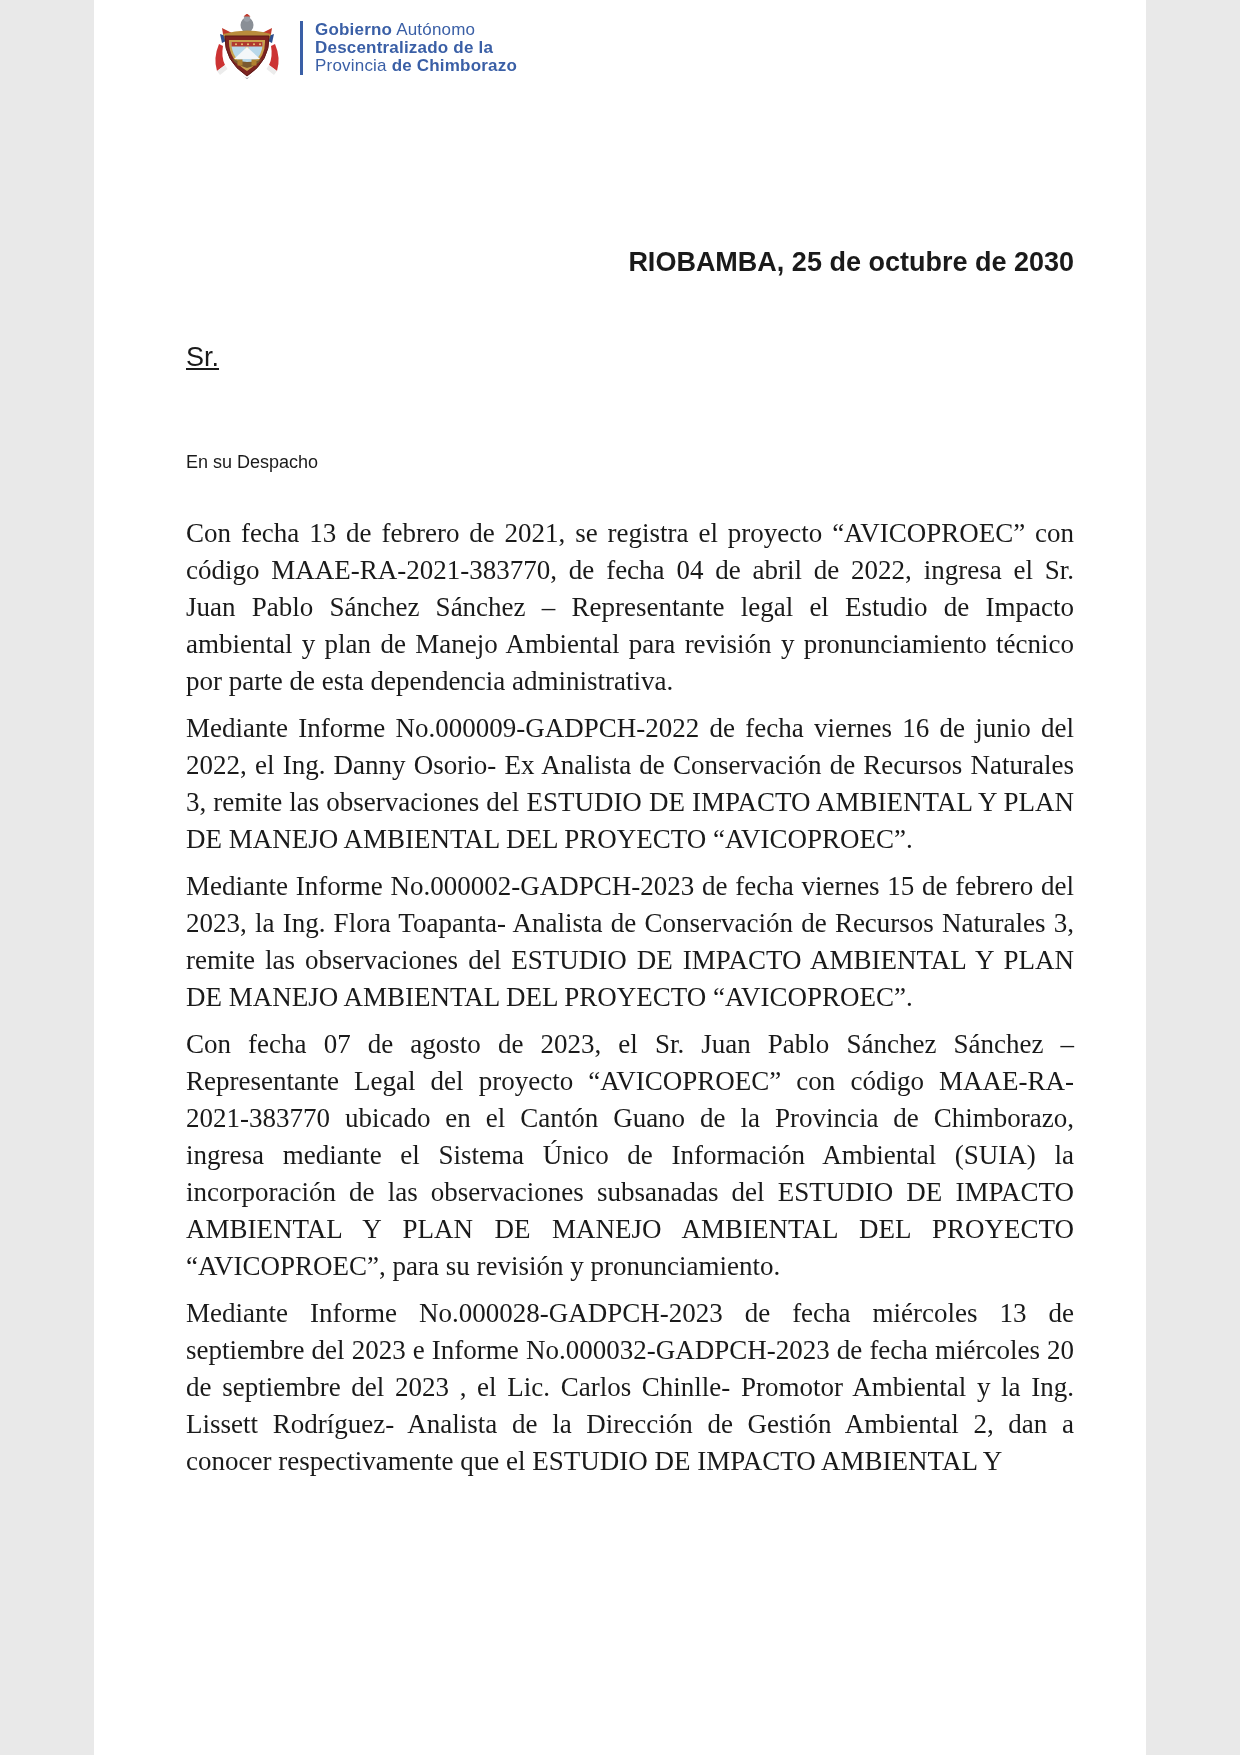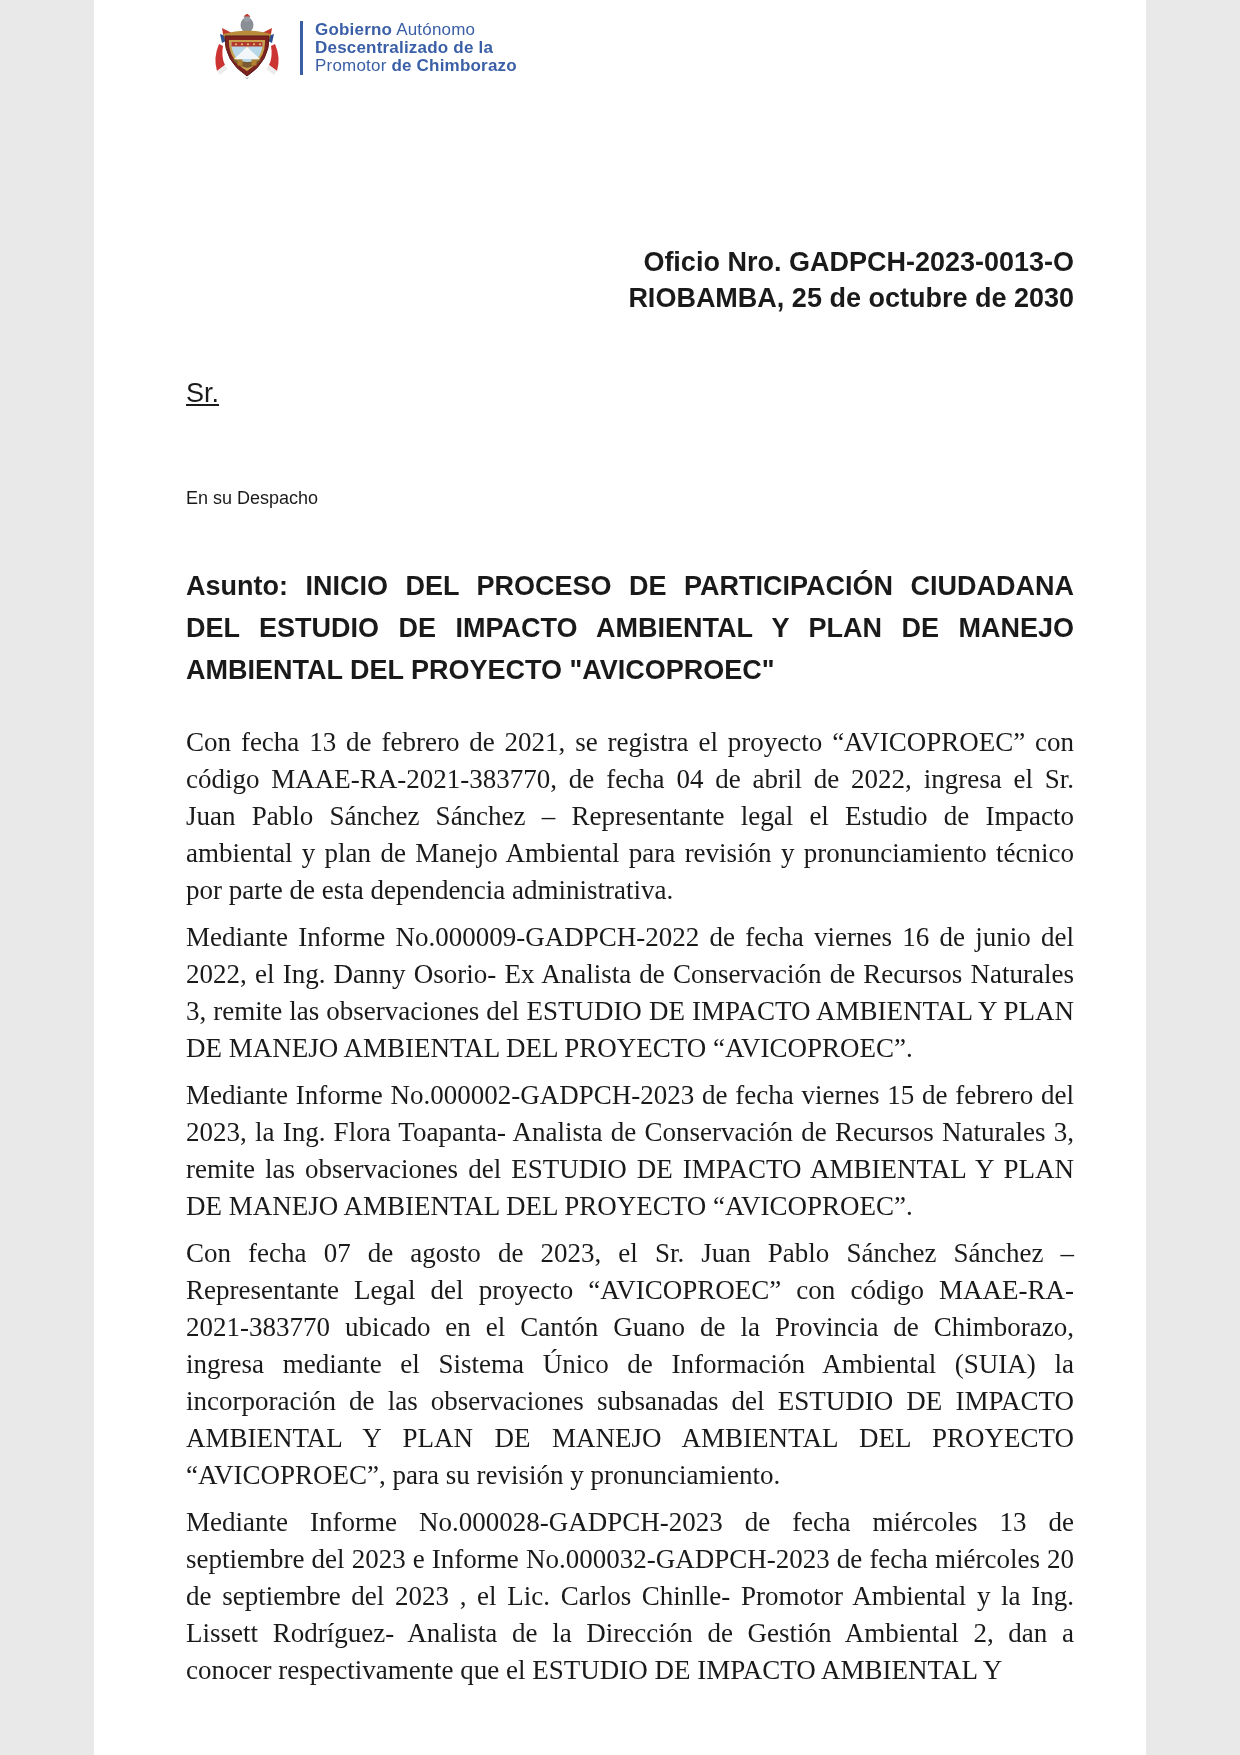--- a/index.html
+++ b/index.html
@@ -79,37 +79,35 @@
       <path d="M67 30 Q73 44 69 57 L61 51 Q65 43 63 32 Z" fill="#cc3333"></path>
       <path d="M9 57 L17 51 L19.5 55 L12 61 Z" fill="#ececec"></path>
       <path d="M69 57 L61 51 L58.5 55 L66 61 Z" fill="#ececec"></path>
 
       <path d="M34 61 Q39 67 44 61 L39 65 Z" fill="#8a8f96"></path>
     </svg>
     <div class="brand-divider"></div>
     <div class="org-name">
       <div><span class="b">Gobierno</span><span> Autónomo</span></div>
       <div><span class="b">Descentralizado de la</span></div>
-      <div><span>Promotor </span><span class="b">de Chimborazo</span></div>
+      <div><span>Provincia </span><span class="b">de Chimborazo</span></div>
     </div>
   </div>
 
   <div class="content">
 
     <div class="oficio-block">
-      <div>Oficio Nro. GADPCH-2023-0013-O</div>
       <div>RIOBAMBA, 25 de octubre de 2030</div>
     </div>
 
     <div class="recipient">
       <div>Sr.</div>
     </div>
     <div class="despacho">En su Despacho</div>
 
-    <p class="subject">Asunto: INICIO DEL PROCESO DE PARTICIPACIÓN CIUDADANA DEL ESTUDIO DE IMPACTO AMBIENTAL Y PLAN DE MANEJO AMBIENTAL DEL PROYECTO "AVICOPROEC"</p>
 
     <div class="body-text">
       <p>Con fecha 13 de febrero de 2021, se registra el proyecto “AVICOPROEC” con código MAAE-RA-2021-383770, de fecha 04 de abril de 2022, ingresa el Sr. Juan Pablo Sánchez Sánchez – Representante legal el Estudio de Impacto ambiental y plan de Manejo Ambiental para revisión y pronunciamiento técnico por parte de esta dependencia administrativa.</p>
       <p>Mediante Informe No.000009-GADPCH-2022 de fecha viernes 16 de junio del 2022, el Ing. Danny Osorio- Ex Analista de Conservación de Recursos Naturales 3, remite las observaciones del ESTUDIO DE IMPACTO AMBIENTAL Y PLAN DE MANEJO AMBIENTAL DEL PROYECTO “AVICOPROEC”.</p>
       <p>Mediante Informe No.000002-GADPCH-2023 de fecha viernes 15 de febrero del 2023, la Ing. Flora Toapanta- Analista de Conservación de Recursos Naturales 3, remite las observaciones del ESTUDIO DE IMPACTO AMBIENTAL Y PLAN DE MANEJO AMBIENTAL DEL PROYECTO “AVICOPROEC”.</p>
       <p>Con fecha 07 de agosto de 2023, el Sr. Juan Pablo Sánchez Sánchez – Representante Legal del proyecto “AVICOPROEC” con código MAAE-RA-2021-383770 ubicado en el Cantón Guano de la Provincia de Chimborazo, ingresa mediante el Sistema Único de Información Ambiental (SUIA) la incorporación de las observaciones subsanadas del ESTUDIO DE IMPACTO AMBIENTAL Y PLAN DE MANEJO AMBIENTAL DEL PROYECTO “AVICOPROEC”, para su revisión y pronunciamiento.</p>
       <p>Mediante Informe No.000028-GADPCH-2023 de fecha miércoles 13 de septiembre del 2023 e Informe No.000032-GADPCH-2023 de fecha miércoles 20 de septiembre del 2023 , el Lic. Carlos Chinlle- Promotor Ambiental y la Ing. Lissett Rodríguez- Analista de la Dirección de Gestión Ambiental 2, dan a conocer respectivamente que el ESTUDIO DE IMPACTO AMBIENTAL Y</p>
     </div>
   </div>
 

